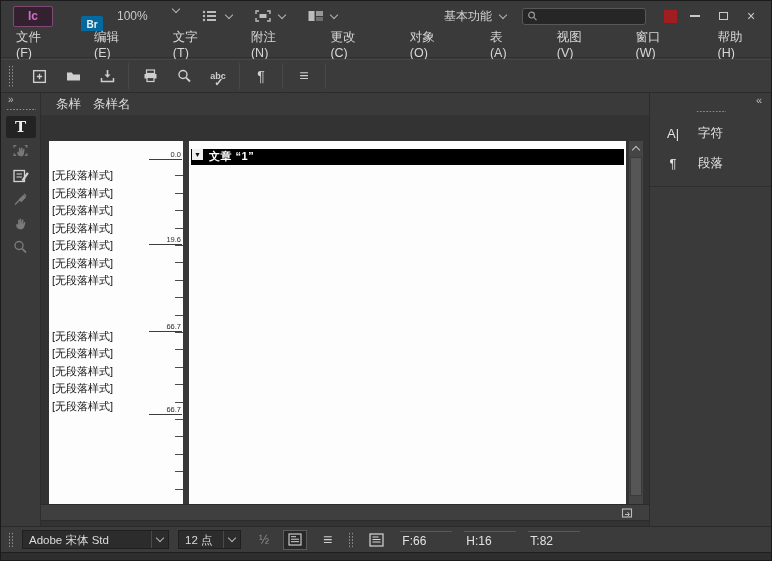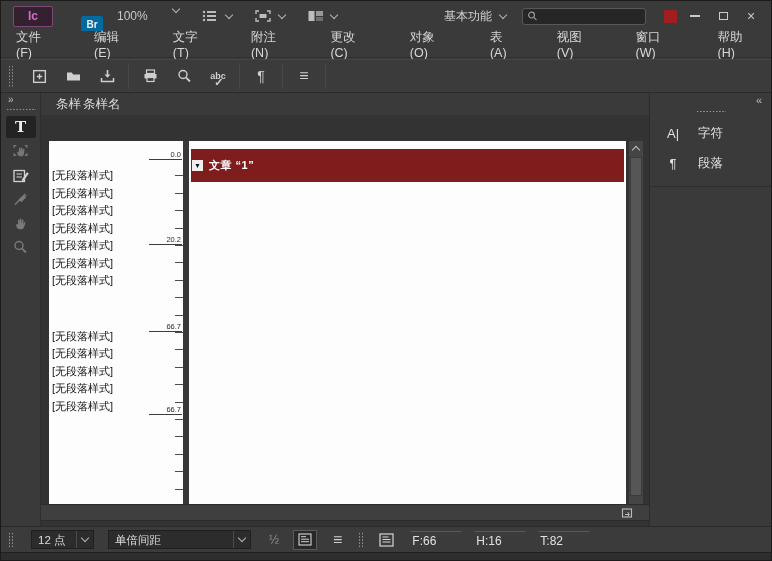--- a/index.html
+++ b/index.html
@@ -54,36 +54,36 @@
   .tools-grip { width:30px; height:4px; margin:3px auto 4px auto;
                 background-image:radial-gradient(#8d8d8d 0.9px, transparent 1px); background-size:3.2px 3px; }
   .tool { width:30px; height:22px; margin:2px auto; display:flex; align-items:center; justify-content:center; }
   .tool.active { background:#232323; border-radius:2px; }
   .ttool { font-family:"DejaVu Serif", serif; font-weight:bold; font-size:15px; color:#ececec; }
   
   .docwin { position:absolute; left:40px; top:0; width:608px; bottom:0; }
   .doc-tabstrip { height:26px; background:#2e2e2e; border-bottom:1px solid #272727; display:flex; align-items:stretch; }
   .doc-tab { margin-left:8px; min-width:108px; background:#434343; color:#e3e3e3; font-size:12px;
              display:flex; align-items:center; padding:0 12px; border-right:1px solid #232323; }
-  .view-tabs { height:22px; display:flex; align-items:center; gap:2px; padding-left:15px; background:#3a3a3a;
+  .view-tabs { height:22px; display:flex; align-items:center; gap:12px; padding-left:15px; background:#3a3a3a;
                color:#dedede; font-size:12.5px; }
   .doc-content { position:absolute; top:48px; left:0; right:0; bottom:0; }
   .info-col { position:absolute; left:8px; top:0; width:99px; bottom:22px; background:#fdfdfd; overflow:hidden; }
   .stylegroup1 { margin-top:26px; }
   .stylegroup2 { margin-top:38px; }
   .styleline { font-size:11px; color:#141414; line-height:17.5px; padding-left:3px; white-space:nowrap; }
   .ruler-col { position:absolute; left:107px; top:0; width:35px; bottom:22px; background:#fdfdfd; }
   .ruler-label { position:absolute; right:1px; width:33px; text-align:right; font-size:7.5px; line-height:8px;
                  color:#2b2b2b; border-bottom:1px solid #3c3c3c; padding-right:1px; }
   .ruler-ticks { position:absolute; right:0; top:18px; width:8px; height:339px;
                  background:repeating-linear-gradient(to bottom, transparent 0 16.4px, #4a4a4a 16.4px 17.4px); }
   .col-divider { position:absolute; left:142px; top:0; width:6px; bottom:22px; background:#383838; }
   .story { position:absolute; left:148px; top:0; width:437px; bottom:22px; background:#fdfdfd; }
-  .story-header { position:absolute; top:8px; left:2px; right:2px; height:33px; background:#7f1d1d;
-                  display:flex; align-items:center; }
+  .story-header { position:absolute; top:8px; left:2px; right:2px; height:16px; background:#000000;
+                  display:flex; }
   .tri-box { width:11px; height:11px; margin-left:1px; background:#efefef; color:#111; font-size:7px;
              display:flex; align-items:center; justify-content:center; }
   .story-title { margin-left:6px; color:#fff; font-weight:bold; font-size:11px; letter-spacing:0.5px; }
   .vscroll { position:absolute; left:588px; width:14px; top:0; bottom:22px; background:#454545; }
   .vthumb { position:absolute; left:1px; right:1px; top:16px; bottom:8px; background:#565656; border:1px solid #3b3b3b; }
   .chv-up { width:6px; height:6px; border-left:1.5px solid #c2c2c2; border-top:1.5px solid #c2c2c2;
             transform:rotate(45deg); position:absolute; top:6px; left:4px; }
   .hscroll-strip { position:absolute; left:0; right:0; bottom:5px; height:17px; background:#3f3f3f;
                    border-top:1px solid #2b2b2b; border-bottom:1px solid #2b2b2b; }
   .corner-btn { position:absolute; right:14px; top:1px; width:15px; height:14px; display:flex; align-items:center; justify-content:center; }
@@ -297,21 +297,21 @@
             <div class="styleline">[无段落样式]</div>
             <div class="styleline">[无段落样式]</div>
             <div class="styleline">[无段落样式]</div>
             <div class="styleline">[无段落样式]</div>
           </div>
         </div>
 
         <div class="ruler-col">
           <div class="ruler-ticks"></div>
           <div class="ruler-label" style="top:10px">0.0</div>
-          <div class="ruler-label" style="top:95px">20.2</div>
+          <div class="ruler-label" style="top:95px">19.6</div>
           <div class="ruler-label" style="top:182px">66.7</div>
           <div class="ruler-label" style="top:265px">66.7</div>
         </div>
 
         <div class="col-divider"></div>
 
         <div class="story">
           <div class="story-header">
             <span class="tri-box">▼</span>
             <span class="story-title">文章 “1”</span>
@@ -344,28 +344,28 @@
       <div class="dock-item">
         <span class="picon">¶</span>
         <span>段落</span>
       </div>
       <div class="dock-sep"></div>
     </div>
   </div>
 
   <div class="statusbar">
     <div class="vgrip" style="height:16px"></div>
-    <div class="select" style="width:63px; margin-left:9px">
-      <span class="val">12 点</span>
+    <div class="select" style="width:147px">
+      <span class="val">Adobe 宋体 Std</span>
       <span class="chvbox">
           <span class="chv"></span>
         </span>
     </div>
-    <div class="select" style="width:143px; margin-left:14px">
-      <span class="val">单倍间距</span>
+    <div class="select" style="width:63px; margin-left:9px">
+      <span class="val">12 点</span>
       <span class="chvbox">
           <span class="chv"></span>
         </span>
     </div>
     <span class="half">½</span>
     <div class="listbtn">
       <svg width="14" height="13" viewBox="0 0 14 13">
         <rect x="1" y="1" width="12" height="11" fill="none" stroke="#d6d6d6" stroke-width="1.1"></rect>
         <path d="M3 3.7h5 M3 6.2h8 M3 8.7h8" stroke="#d6d6d6" stroke-width="1"></path>
       </svg>

